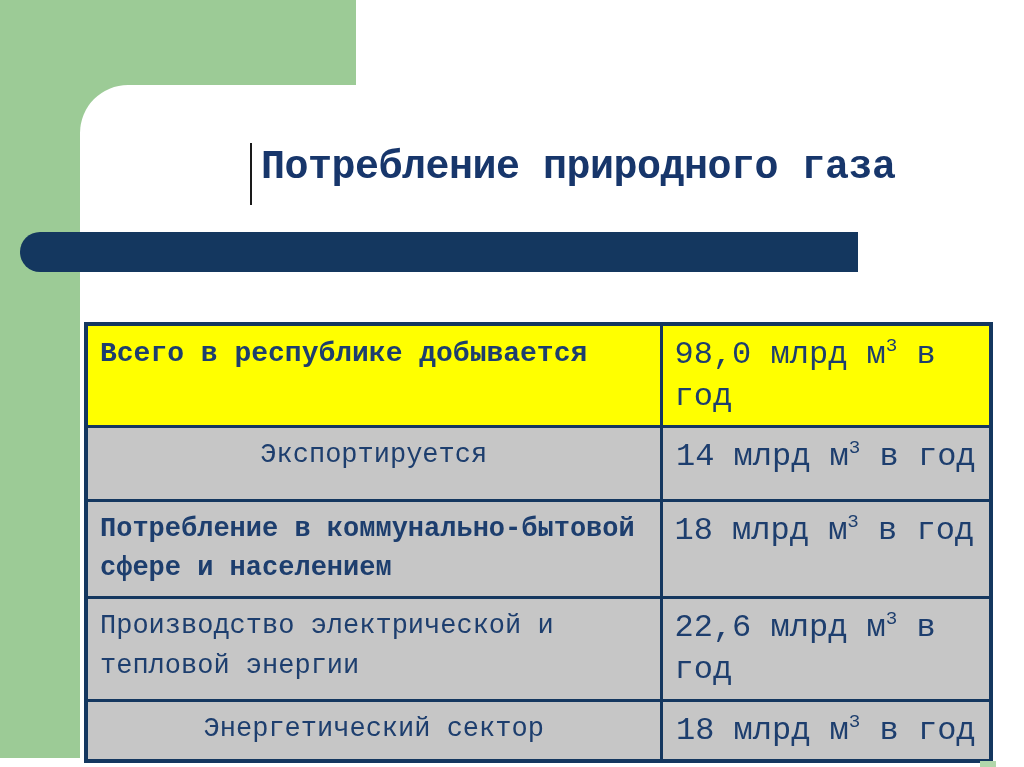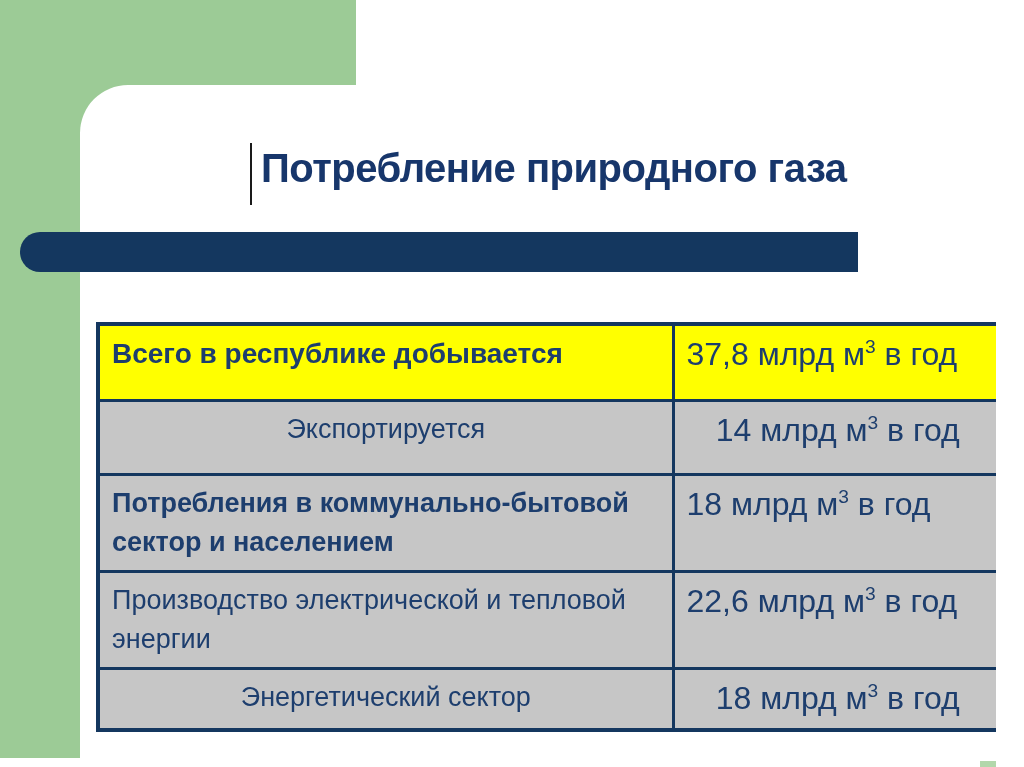--- a/index.html
+++ b/index.html
@@ -10,21 +10,21 @@
     --yellow:#ffff00;
     --gray:#c6c6c6;
     --white:#ffffff;
   }
   html,body{margin:0;padding:0;background:#ffffff;}
   .slide{
     position:relative;
     width:996px;height:767px;
     background:var(--white);
     overflow:hidden;
-    font-family:Liberation Sans, sans-serif;
+    font-family:Liberation Mono, monospace;
   }
   .green-top{
     position:absolute;left:0;top:0;width:356px;height:132px;
     background:var(--green);
   }
   .green-left{
     position:absolute;left:0;top:0;width:80px;height:758px;
     background:var(--green);
   }
   .content-card{
@@ -43,21 +43,21 @@
   }
   .cursor-mark{
     width:2px;height:62px;background:#1a1a1a;margin-right:9px;
   }
   .slide-title{
     font-size:40px;font-weight:bold;color:#17366b;
     letter-spacing:-0.5px;line-height:1.15;white-space:nowrap;
     margin-top:2px;
   }
   table.gas-table{
-    position:absolute;left:96px;top:322px;
+    position:absolute;left:84px;top:322px;
     width:905px;
     border-collapse:collapse;
     table-layout:fixed;
     background:var(--gray);
     border:4px solid var(--navy);
   }
   table.gas-table td{
     border:3px solid var(--navy);
     vertical-align:top;
     padding:8px 12px;
@@ -98,28 +98,28 @@
   <div class="divider-bar"></div>
 
   <table class="gas-table">
     <colgroup>
         <col class="c1">
         <col class="c2">
       </colgroup>
     <tbody>
       <tr class="r1 row-highlight row-bold">
         <td class="cell-label">Всего в республике добывается</td>
-        <td class="cell-value"><span>37,8 млрд м</span><sup>3</sup><span> в год</span></td>
+        <td class="cell-value"><span>98,0 млрд м</span><sup>3</sup><span> в год</span></td>
       </tr>
       <tr class="r2">
         <td class="cell-label">Экспортируется</td>
         <td class="cell-value"><span>14 млрд м</span><sup>3</sup><span> в год</span></td>
       </tr>
       <tr class="r3 row-bold">
-        <td class="cell-label">Потребления в коммунально-бытовой сектор и населением</td>
+        <td class="cell-label">Потребление в коммунально-бытовой сфере и населением</td>
         <td class="cell-value"><span>18 млрд м</span><sup>3</sup><span> в год</span></td>
       </tr>
       <tr class="r4">
         <td class="cell-label">Производство электрической и тепловой энергии</td>
         <td class="cell-value"><span>22,6 млрд м</span><sup>3</sup><span> в год</span></td>
       </tr>
       <tr class="r5">
         <td class="cell-label">Энергетический сектор</td>
         <td class="cell-value"><span>18 млрд м</span><sup>3</sup><span> в год</span></td>
       </tr>

